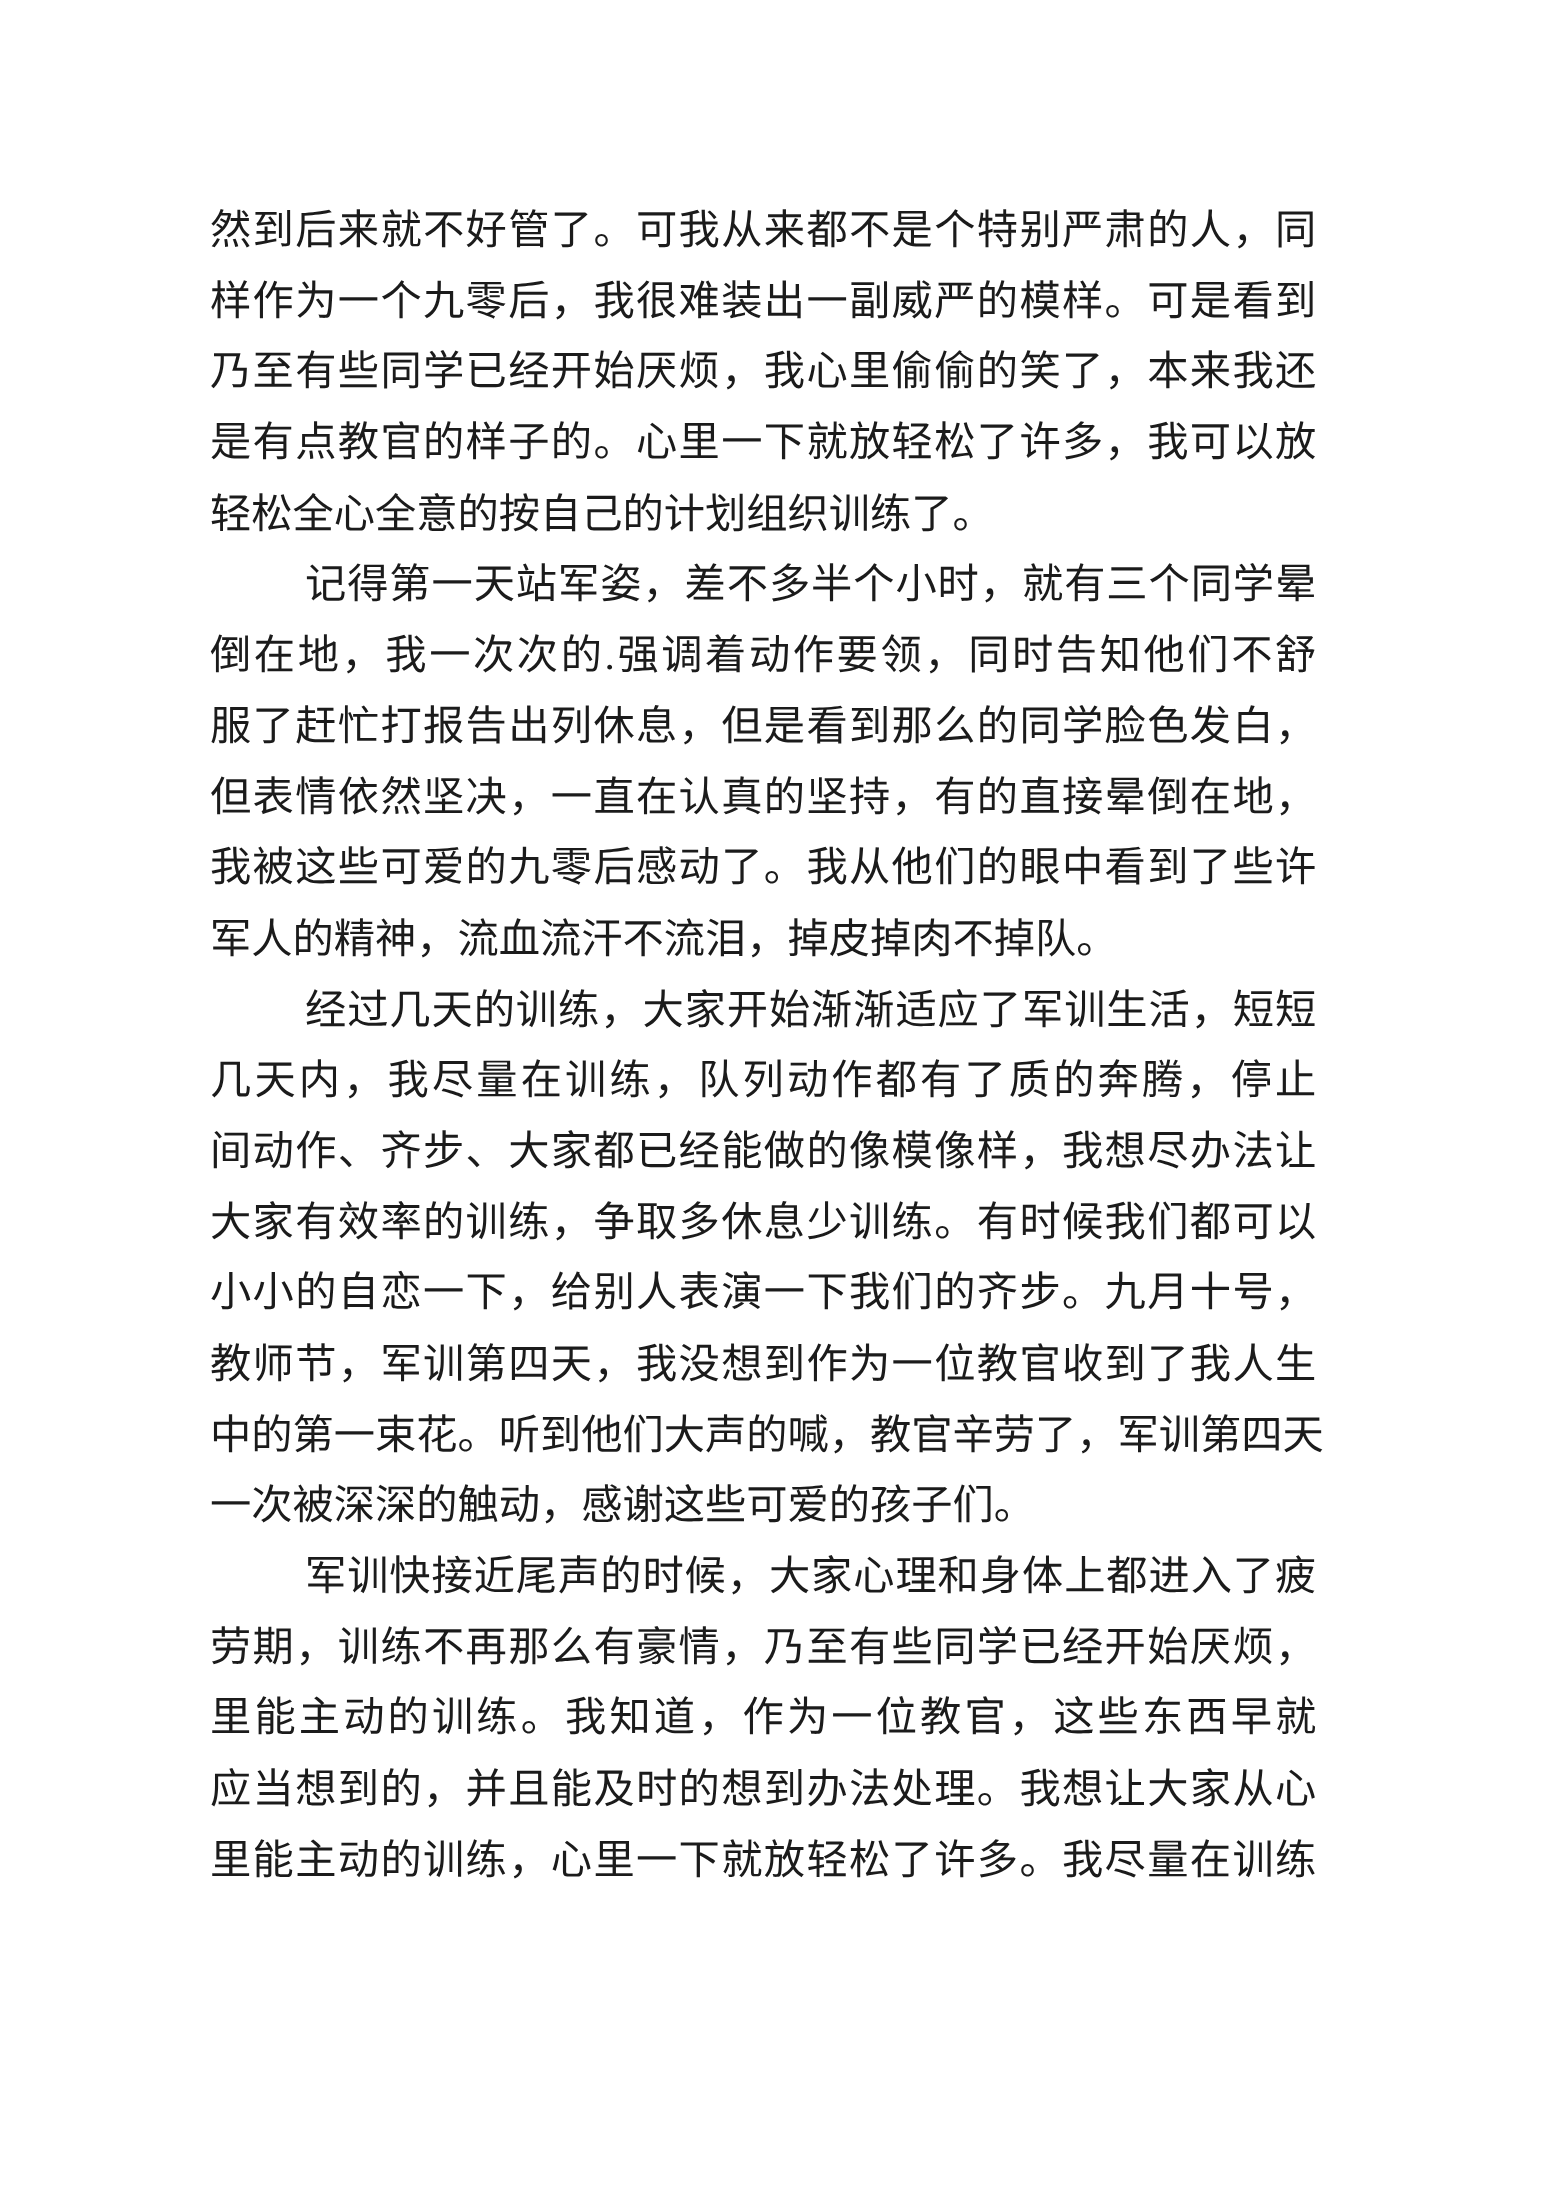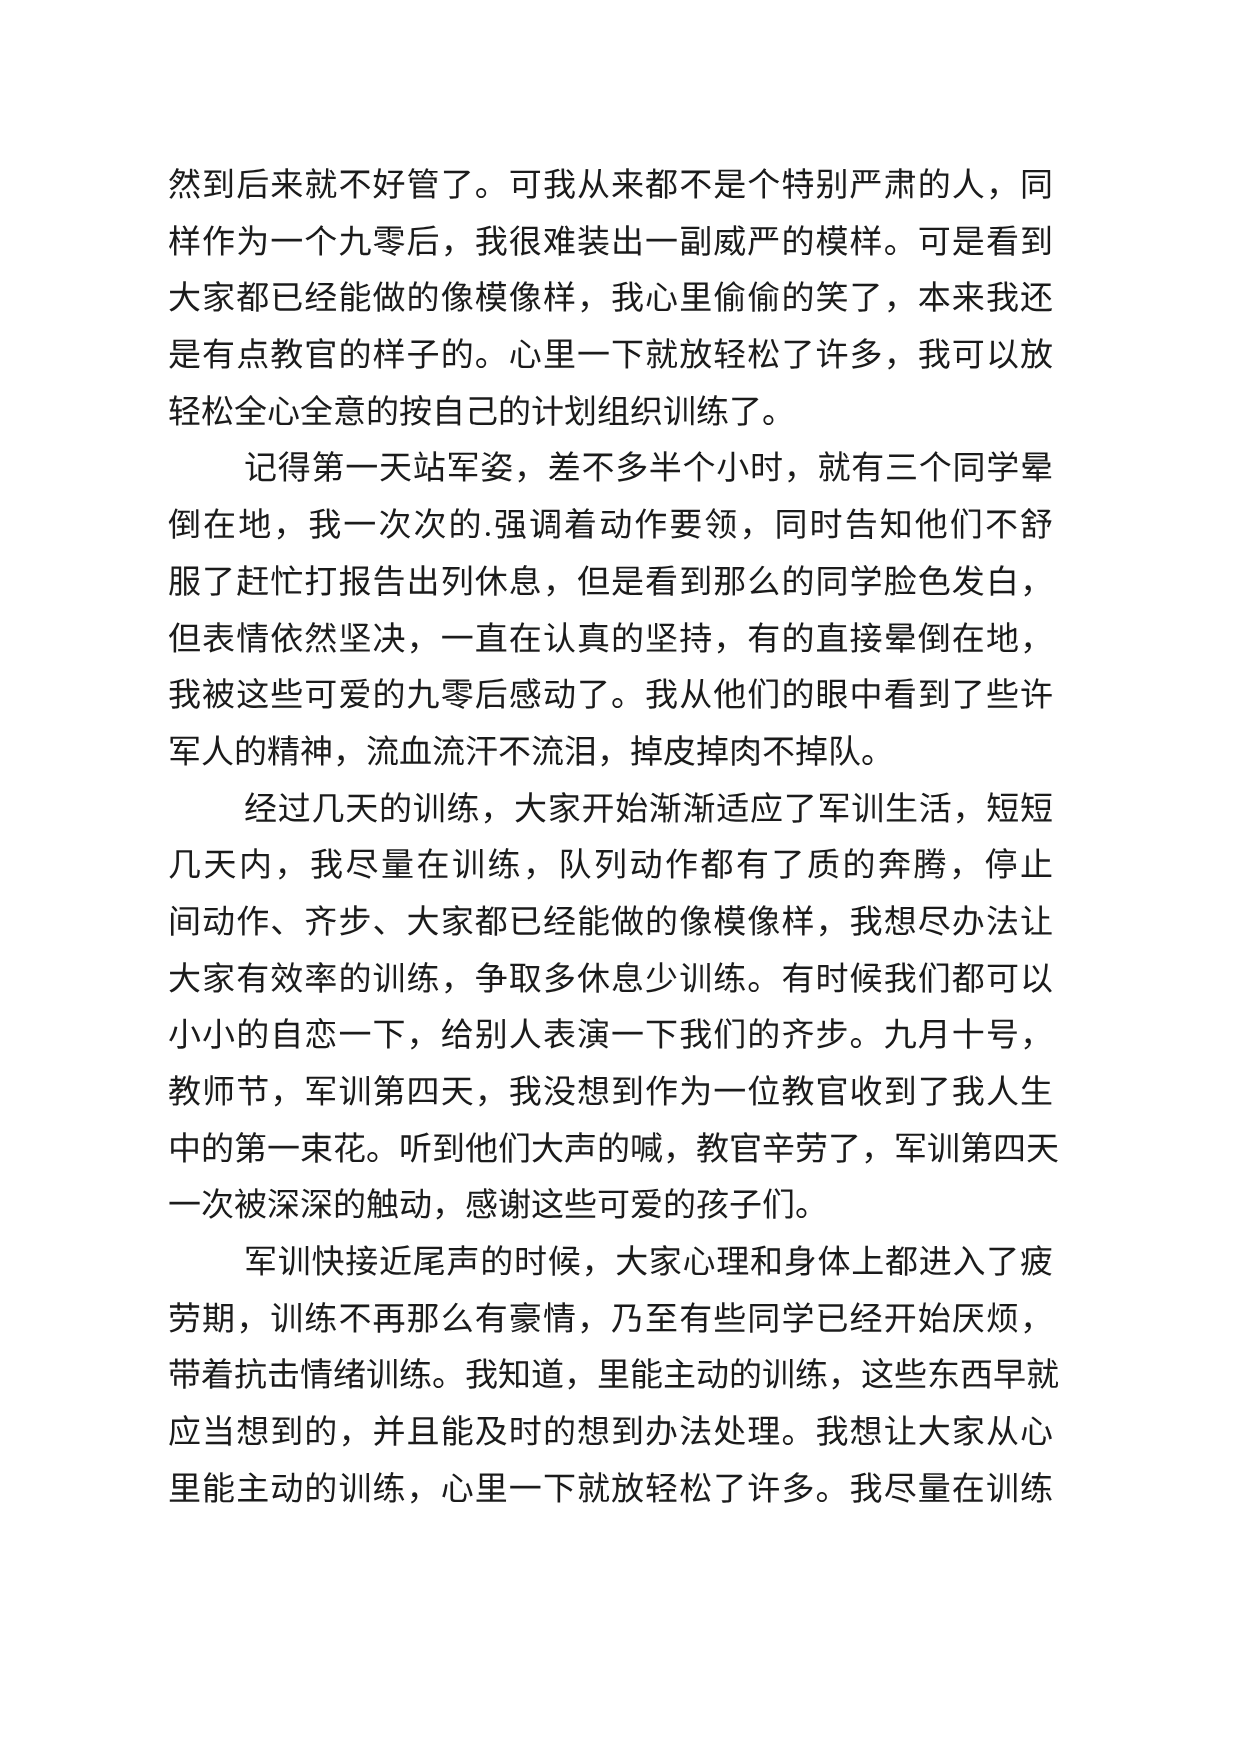--- a/index.html
+++ b/index.html
@@ -47,21 +47,21 @@
   }
 </style>
 </head>
 <body>
 
 <div class="page-text-block">
 
   <div class="para">
     <div class="ln">然到后来就不好管了。可我从来都不是个特别严肃的人，同</div>
     <div class="ln">样作为一个九零后，我很难装出一副威严的模样。可是看到</div>
-    <div class="ln">大家都已经能做的像模像样，我心里偷偷的笑了，本来我还</div>
+    <div class="ln">乃至有些同学已经开始厌烦，我心里偷偷的笑了，本来我还</div>
     <div class="ln">是有点教官的样子的。心里一下就放轻松了许多，我可以放</div>
     <div class="ln end">轻松全心全意的按自己的计划组织训练了。</div>
   </div>
 
   <div class="para">
     <div class="ln first">记得第一天站军姿，差不多半个小时，就有三个同学晕</div>
     <div class="ln">倒在地，我一次次的.强调着动作要领，同时告知他们不舒</div>
     <div class="ln">服了赶忙打报告出列休息，但是看到那么的同学脸色发白，</div>
     <div class="ln">但表情依然坚决，一直在认真的坚持，有的直接晕倒在地，</div>
     <div class="ln">我被这些可爱的九零后感动了。我从他们的眼中看到了些许</div>
@@ -75,18 +75,18 @@
     <div class="ln">大家有效率的训练，争取多休息少训练。有时候我们都可以</div>
     <div class="ln">小小的自恋一下，给别人表演一下我们的齐步。九月十号，</div>
     <div class="ln">教师节，军训第四天，我没想到作为一位教官收到了我人生</div>
     <div class="ln">中的第一束花。听到他们大声的喊，教官辛劳了，军训第四天</div>
     <div class="ln end">一次被深深的触动，感谢这些可爱的孩子们。</div>
   </div>
 
   <div class="para">
     <div class="ln first">军训快接近尾声的时候，大家心理和身体上都进入了疲</div>
     <div class="ln">劳期，训练不再那么有豪情，乃至有些同学已经开始厌烦，</div>
-    <div class="ln">带着抗击情绪训练。我知道，里能主动的训练，这些东西早就</div>
+    <div class="ln">里能主动的训练。我知道，作为一位教官，这些东西早就</div>
     <div class="ln">应当想到的，并且能及时的想到办法处理。我想让大家从心</div>
     <div class="ln">里能主动的训练，心里一下就放轻松了许多。我尽量在训练</div>
   </div>
 
 </div>
 
 </body></html>

